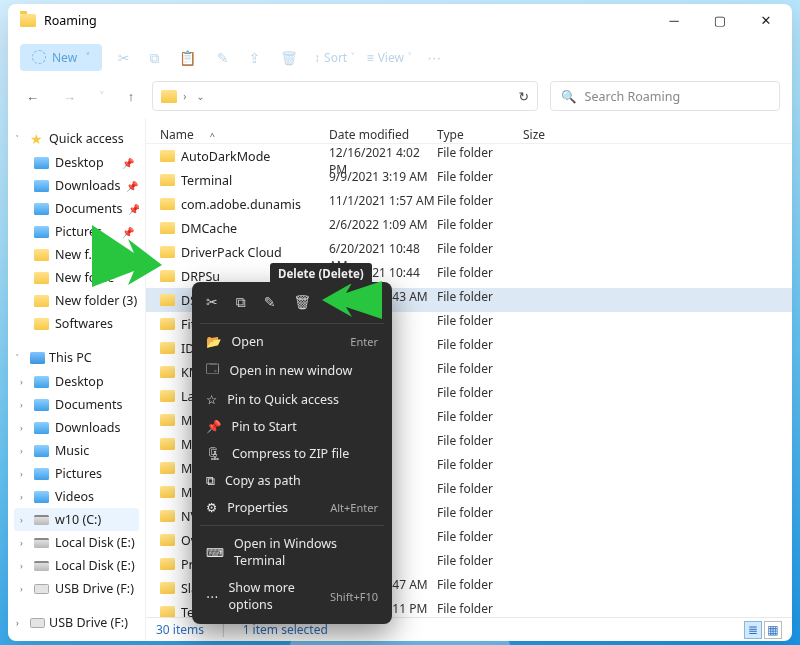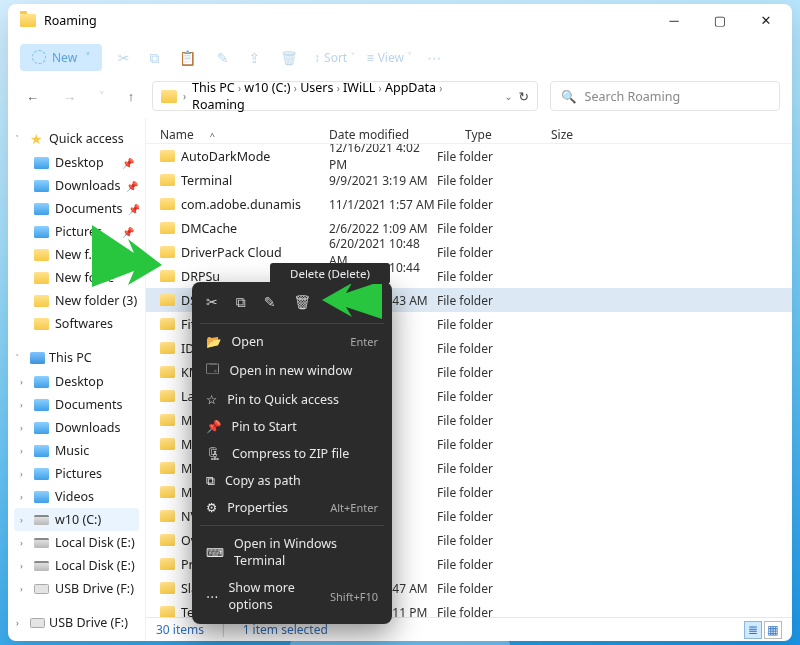--- a/index.html
+++ b/index.html
@@ -33,39 +33,39 @@
 .sb-item .pin { margin-left:auto; color:#999; font-size:10px; }
 .ico { width:15px; height:12px; background:linear-gradient(#ffe28c,#f7c948); border-radius:1.5px; position:relative; flex-shrink:0; }
 .ico.star { width:15px; height:15px; background:none; color:#f7c948; font-size:14px; line-height:15px; }
 .ico.blue { background:linear-gradient(#8dd0ff,#3e9fe8); }
 .ico.pc { width:15px; height:12px; background:linear-gradient(#7ec4ff,#3c93dd); border-radius:1.5px; }
 .ico.disk { width:15px; height:10px; background:linear-gradient(#e0e0e0,#b8b8b8); border-radius:1.5px; border-top:2px solid #888;}
 .ico.usb  { width:15px; height:10px; background:#e4e4e4; border:1px solid #aaa; border-radius:1.5px;}
 .content { flex:1; display:flex; flex-direction:column; min-height:0; }
 .colheads { display:flex; padding:0 8px; height:26px; align-items:flex-end; font-size:12px; color:#333; border-bottom:1px solid #f0f0f0; }
 .colheads .sort { font-size:9px; margin-left:16px; color:#555; }
-.chname{width:175px;padding-left:6px;} .chdate{width:108px;} .chtype{width:86px;margin-left:28px;} .chsize{width:60px;}
+.chname{width:175px;padding-left:6px;} .chdate{width:108px;} .chtype{width:86px;} .chsize{width:60px;}
 .filelist { flex:1; overflow:hidden; font-size:12.5px; color:#222; }
-.row { display:flex; align-items:center; height:24px; padding:0 8px; cursor:pointer; }
+.row { display:flex; height:24px; padding:0 8px; cursor:pointer; }
 .row.sel { background:#dce8f4; }
 .row .rname{width:175px; display:flex; align-items:center; gap:6px; padding-left:6px;}
 .row .rdate{width:108px; color:#333; font-size:12px;}
 .row .rtype{width:86px; color:#333; font-size:12px;}
 .row .rsize{width:60px; }
 .statusbar { height:24px; border-top:1px solid #e8e8e8; display:flex; align-items:center; padding:0 10px; font-size:12px; color:#2f71c0; gap:16px; }
 .statusbar .views { margin-left:auto; display:flex; gap:2px; }
 .statusbar .viewbtn { border:1px solid #bbb; width:18px; height:18px; display:flex; align-items:center; justify-content:center; }
 .statusbar .viewbtn.on { background:#cfe9ff; border-color:#8ab7dd; }
 .context { position:absolute; left:192px; top:282px; width:200px; background:#2b2b2b; color:#e8e8e8; border-radius:8px; font-size:12.5px; box-shadow:0 10px 30px rgba(0,0,0,.45); padding:4px 0 6px; z-index:50;}
 .ctx-row { display:flex; align-items:center; gap:10px; padding:5px 14px; cursor:pointer; }
 .ctx-sep { height:1px; background:#444; margin:4px 8px; }
 .ctx-icons { display:flex; gap:18px; padding:6px 14px 8px; font-size:14px; color:#cfcfcf; }
 .ctx-icons span { cursor:pointer; }
 .ctx-right { margin-left:auto; color:#aaa; font-size:11px; }
-.tooltip { position:absolute; left:270px; top:263px; background:#2b2b2b; color:#eee; font-size:11.5px; padding:3px 20px; border-radius:3px; z-index:60; }
+.tooltip { position:absolute; left:270px; top:263px; background:#2b2b2b; color:#eee; font-size:11.5px; padding:3px 8px; border-radius:3px; z-index:60;font-weight:bold; }
 .arrow { position:absolute; z-index:55; }
 .arrow svg { display:block; }
 .taskbar-ext { position:absolute; bottom:0; left:50%; transform:translateX(-50%); width:220px; height:6px; background:rgba(255,255,255,.3); border-radius:6px 6px 0 0; }
 </style>
 </head>
 <body>
 
 <div class="window">
 
   <div class="titlebar">
@@ -92,21 +92,20 @@
   </div>
 
   <div class="addrbar">
     <span class="navbtn">←</span>
     <span class="navbtn dis">→</span>
     <span class="navbtn dis">˅</span>
     <span class="navbtn">↑</span>
     <div class="breadcrumb">
       <span class="fico"></span>
       <span class="chev">›</span>
-      <span id="crumbs"><span>This PC</span> <span class="chev">›</span> <span>w10 (C:)</span> <span class="chev">›</span> <span>Users</span> <span class="chev">›</span> <span>IWiLL</span> <span class="chev">›</span> <span>AppData</span> <span class="chev">›</span> <span>Roaming</span></span>
       <span class="chev" style="margin-left:4px;">⌄</span>
       <span class="refresh">↻</span>
     </div>
     <div class="searchbox">
       <span>🔍</span>
       <span>Search Roaming</span>
     </div>
   </div>
 
   <div class="body">

